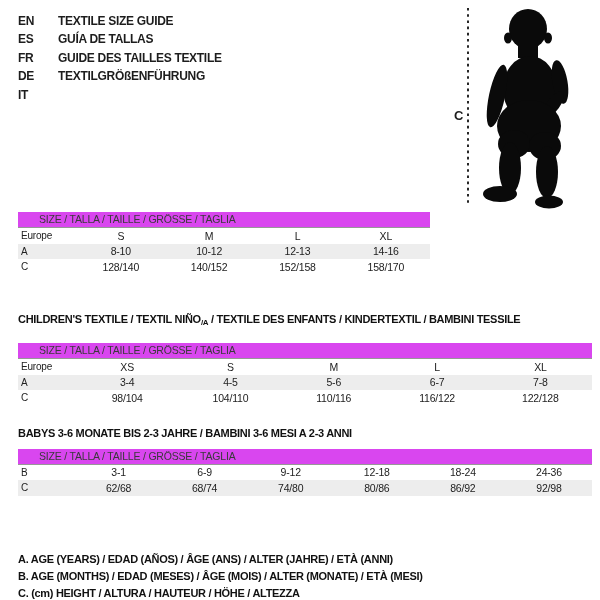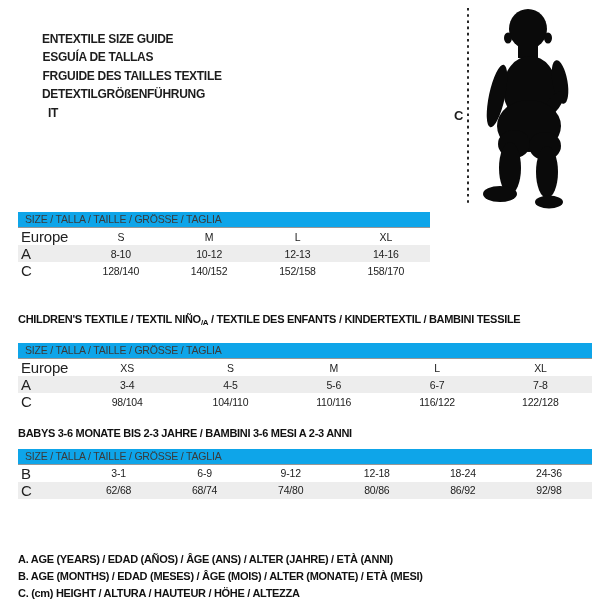--- a/index.html
+++ b/index.html
@@ -3,44 +3,44 @@
 <meta charset="utf-8">
 <style>
   html,body{margin:0;padding:0;}
   body{
     width:600px;height:600px;background:#ffffff;position:relative;overflow:hidden;
     font-family:"Liberation Sans","DejaVu Sans",sans-serif;color:#1d1d1d;
   }
   .canvas{position:absolute;inset:0;}
 
   
-  .lang-block{position:absolute;left:18px;top:30px;text-align:right;}
+  .lang-block{position:absolute;left:18px;top:12px;}
   .lang-row{display:flex;line-height:18.4px;font-size:12px;font-weight:bold;letter-spacing:-0.3px;}
   .lang-row .code{width:40px;flex:0 0 40px;}
   .lang-row .label{white-space:nowrap;}
 
   
   .figure{position:absolute;left:450px;top:4px;width:150px;height:206px;}
   .figure svg{position:absolute;left:0;top:0;}
   .c-label{position:absolute;left:4px;top:104px;font-size:13px;font-weight:bold;}
 
   
   .sec{position:absolute;left:18px;}
   .sec1{top:212px;width:412px;}
   .sec2{top:313px;width:574px;}
   .sec3{top:426px;width:574px;}
   .sec-title{font-size:11px;font-weight:bold;letter-spacing:-0.3px;white-space:nowrap;line-height:12px;margin-bottom:14px;color:#111;}
   .sec3 .sec-title{line-height:15.5px;margin-bottom:0;}
   .sec3 .title-gap{height:7px;}
   .subscr{font-size:8px;vertical-align:-2px;}
-  .size-bar{height:15px;line-height:15px;background:#0ea5e9;border-bottom:1px solid #979797;
-    padding-left:7px;font-size:10.5px;color:#3a3a3a;letter-spacing:-0.2px;}
+  .size-bar{height:15px;line-height:15px;background:#d946ef;border-bottom:1px solid #979797;
+    padding-left:21px;font-size:10.5px;color:#3a3a3a;letter-spacing:-0.2px;}
   table.size-table{width:100%;border-collapse:collapse;table-layout:fixed;}
   table.size-table td{height:15.5px;padding:0;font-size:10.5px;text-align:center;letter-spacing:-0.2px;color:#222;}
-  table.size-table td.rowlabel{text-align:left;padding-left:3px;font-size:15px;}
+  table.size-table td.rowlabel{text-align:left;padding-left:3px;font-size:10px;}
   .sec1 td.rowlabel{width:13.5%;}
   .sec2 td.rowlabel,.sec3 td.rowlabel{width:9.5%;}
   tr.shaded{background:#ededed;}
 
   
   .legend{position:absolute;left:18px;top:536px;margin-top:15px;}
   .legend-line{font-size:11px;font-weight:bold;line-height:17.2px;letter-spacing:-0.3px;white-space:nowrap;color:#111;}
 </style>
 </head>
 <body>

